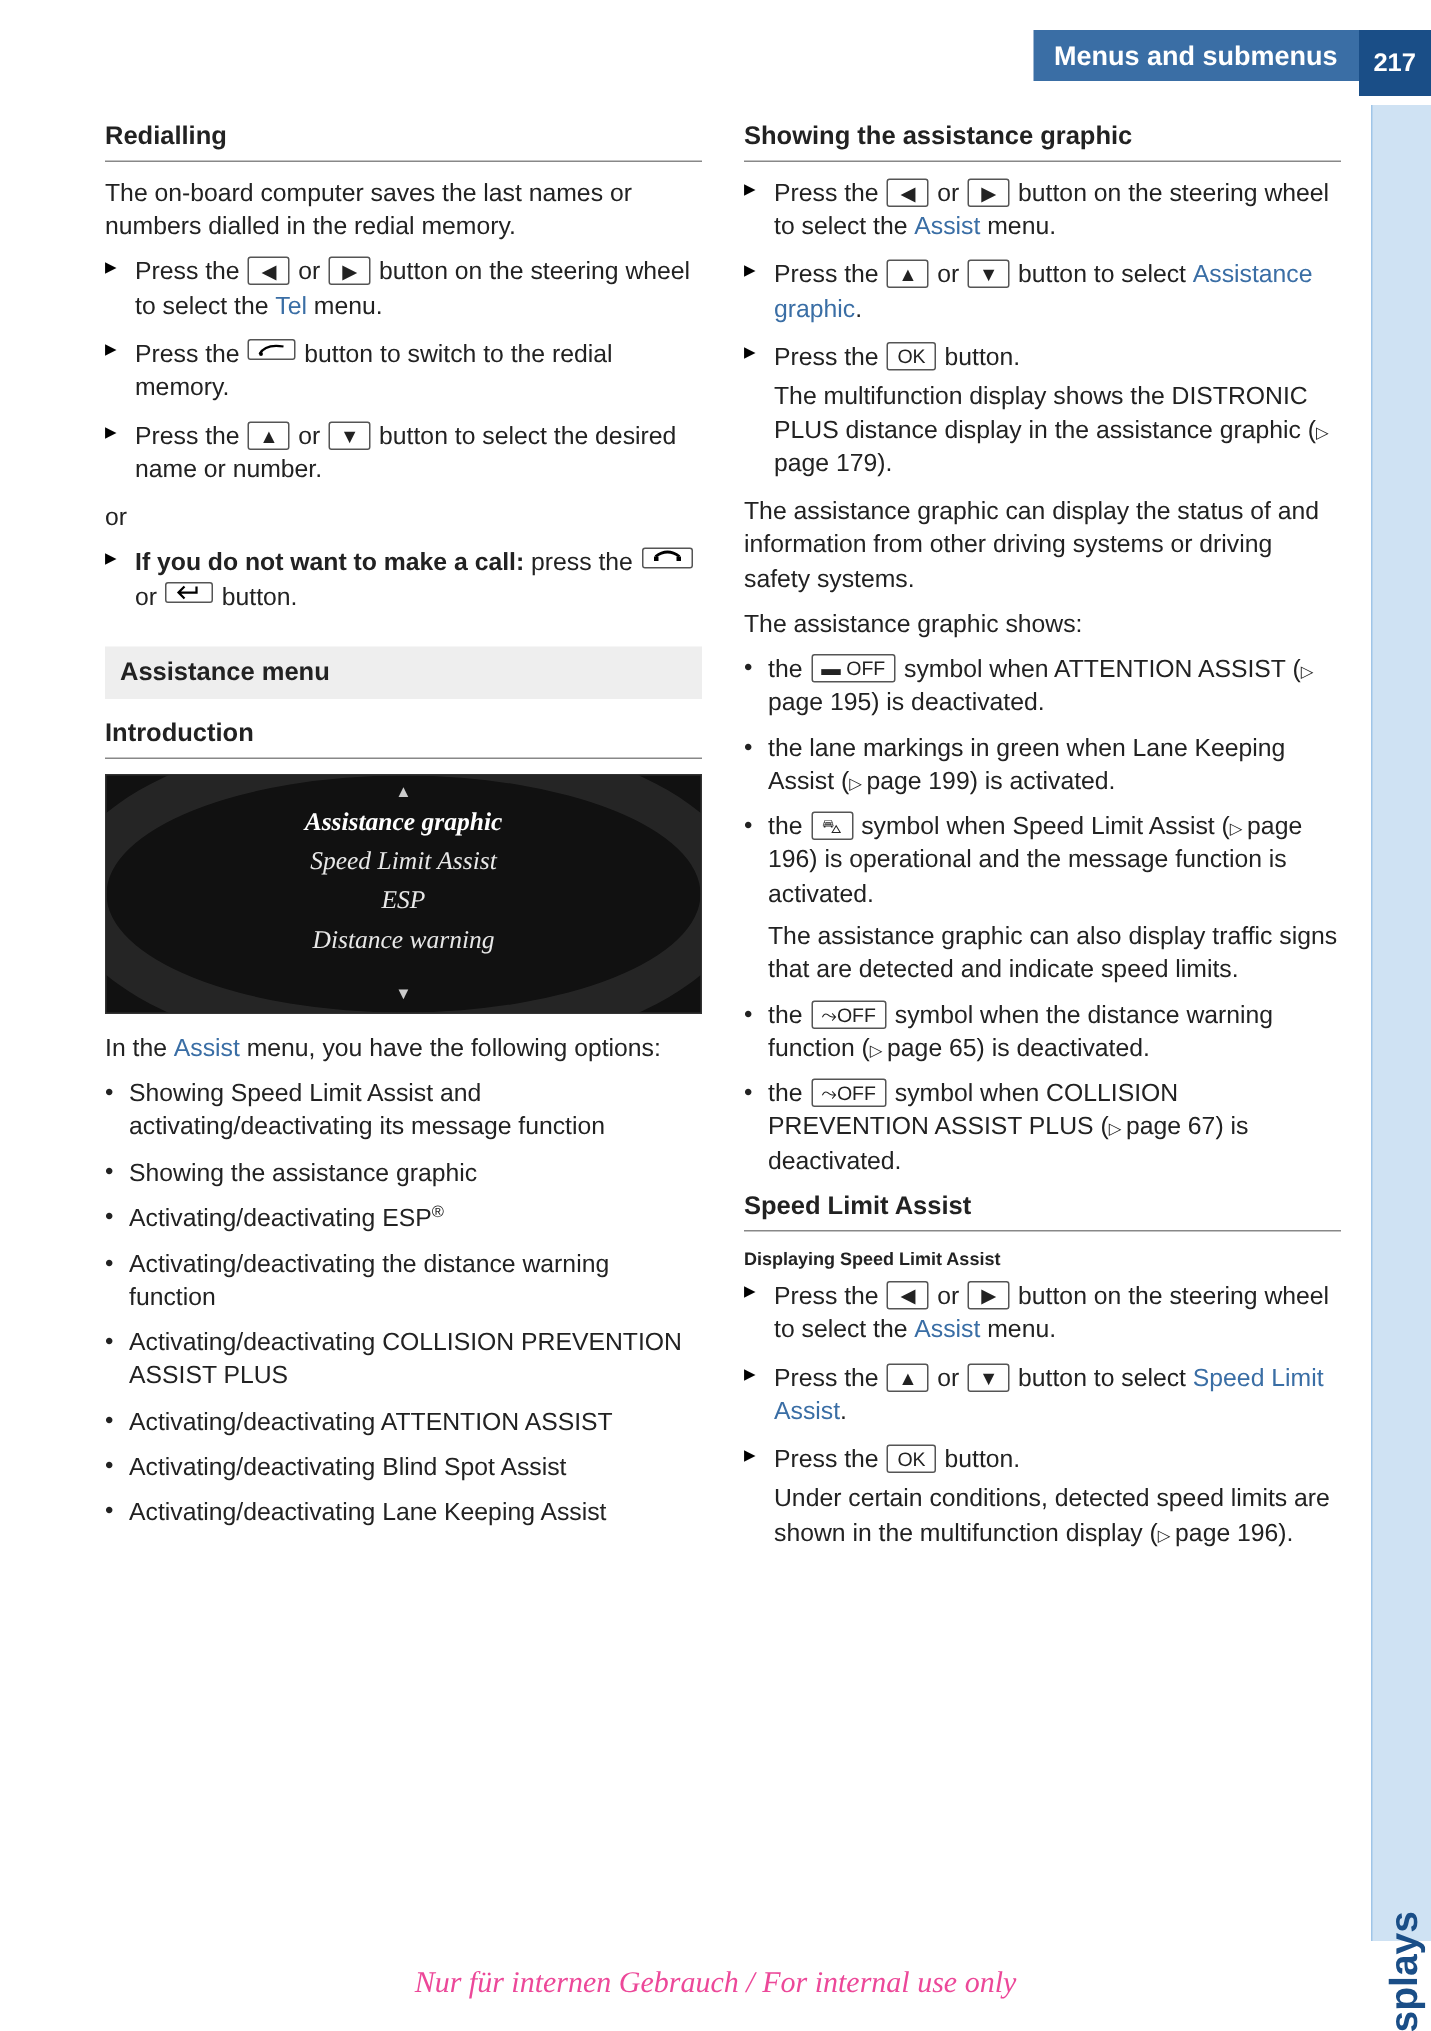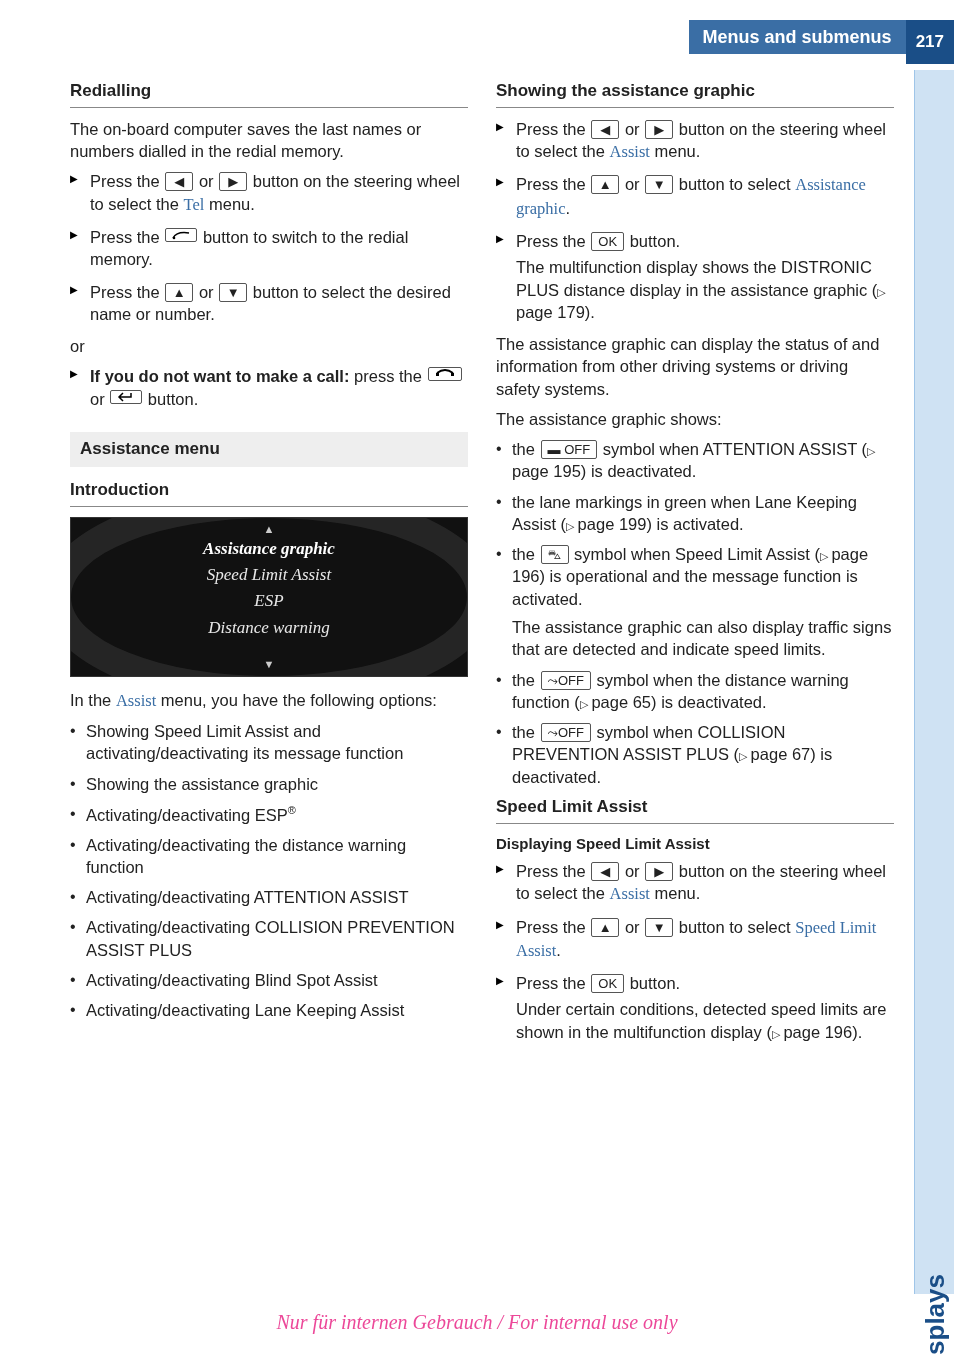--- a/index.html
+++ b/index.html
@@ -76,21 +76,21 @@
     font-weight: bold;
     font-size: 17px;
     border-bottom: 1px solid #888;
     padding-bottom: 4px;
     margin-bottom: 10px;
     margin-top: 6px;
   }
   .h3.first { margin-top: 0; }
   .h4 {
     font-weight: bold;
-    font-size: 15px;
+    font-size: 12px;
     margin-top: 4px;
     margin-bottom: 6px;
   }
   .p { margin-bottom: 8px; }
   .steps { list-style: none; padding: 0; margin: 0 0 8px 0; }
   .steps > li {
     position: relative;
     padding-left: 20px;
     margin-bottom: 10px;
   }
@@ -122,21 +122,21 @@
   .bullets > li .sub { display:block; margin-top:6px; }
   .or-line { margin: 4px 0 8px 0; }
   .section-heading {
     background: #eee;
     font-weight: bold;
     font-size: 17px;
     padding: 6px 10px;
     margin: 22px 0 12px 0;
   }
   .menu-word {
-    font-family: Liberation Serif, serif;
+    font-family: Liberation Sans, sans-serif;
     color: #3a6ea5;
   }
   .key {
     display: inline-block;
     border: 1px solid #555;
     padding: 0 6px;
     font-size: 13px;
     line-height: 17px;
     vertical-align: 1px;
     border-radius: 2px;
@@ -253,22 +253,22 @@
 
     <div class="p">
       <span>In the </span><span class="menu-word">Assist</span><span> menu, you have the following options:</span>
     </div>
 
     <ul class="bullets">
       <li>Showing Speed Limit Assist and activating/deactivating its message function</li>
       <li>Showing the assistance graphic</li>
       <li><span>Activating/deactivating ESP</span><span class="sup">®</span></li>
       <li>Activating/deactivating the distance warning function</li>
+      <li>Activating/deactivating COLLISION PREVENTION ASSIST PLUS</li>
       <li>Activating/deactivating ATTENTION ASSIST</li>
-      <li>Activating/deactivating COLLISION PREVENTION ASSIST PLUS</li>
       <li>Activating/deactivating Blind Spot Assist</li>
       <li>Activating/deactivating Lane Keeping Assist</li>
     </ul>
   </div>
 
   <div class="col">
 
     <div class="h3 first">Showing the assistance graphic</div>
     <ul class="steps">
       <li>

